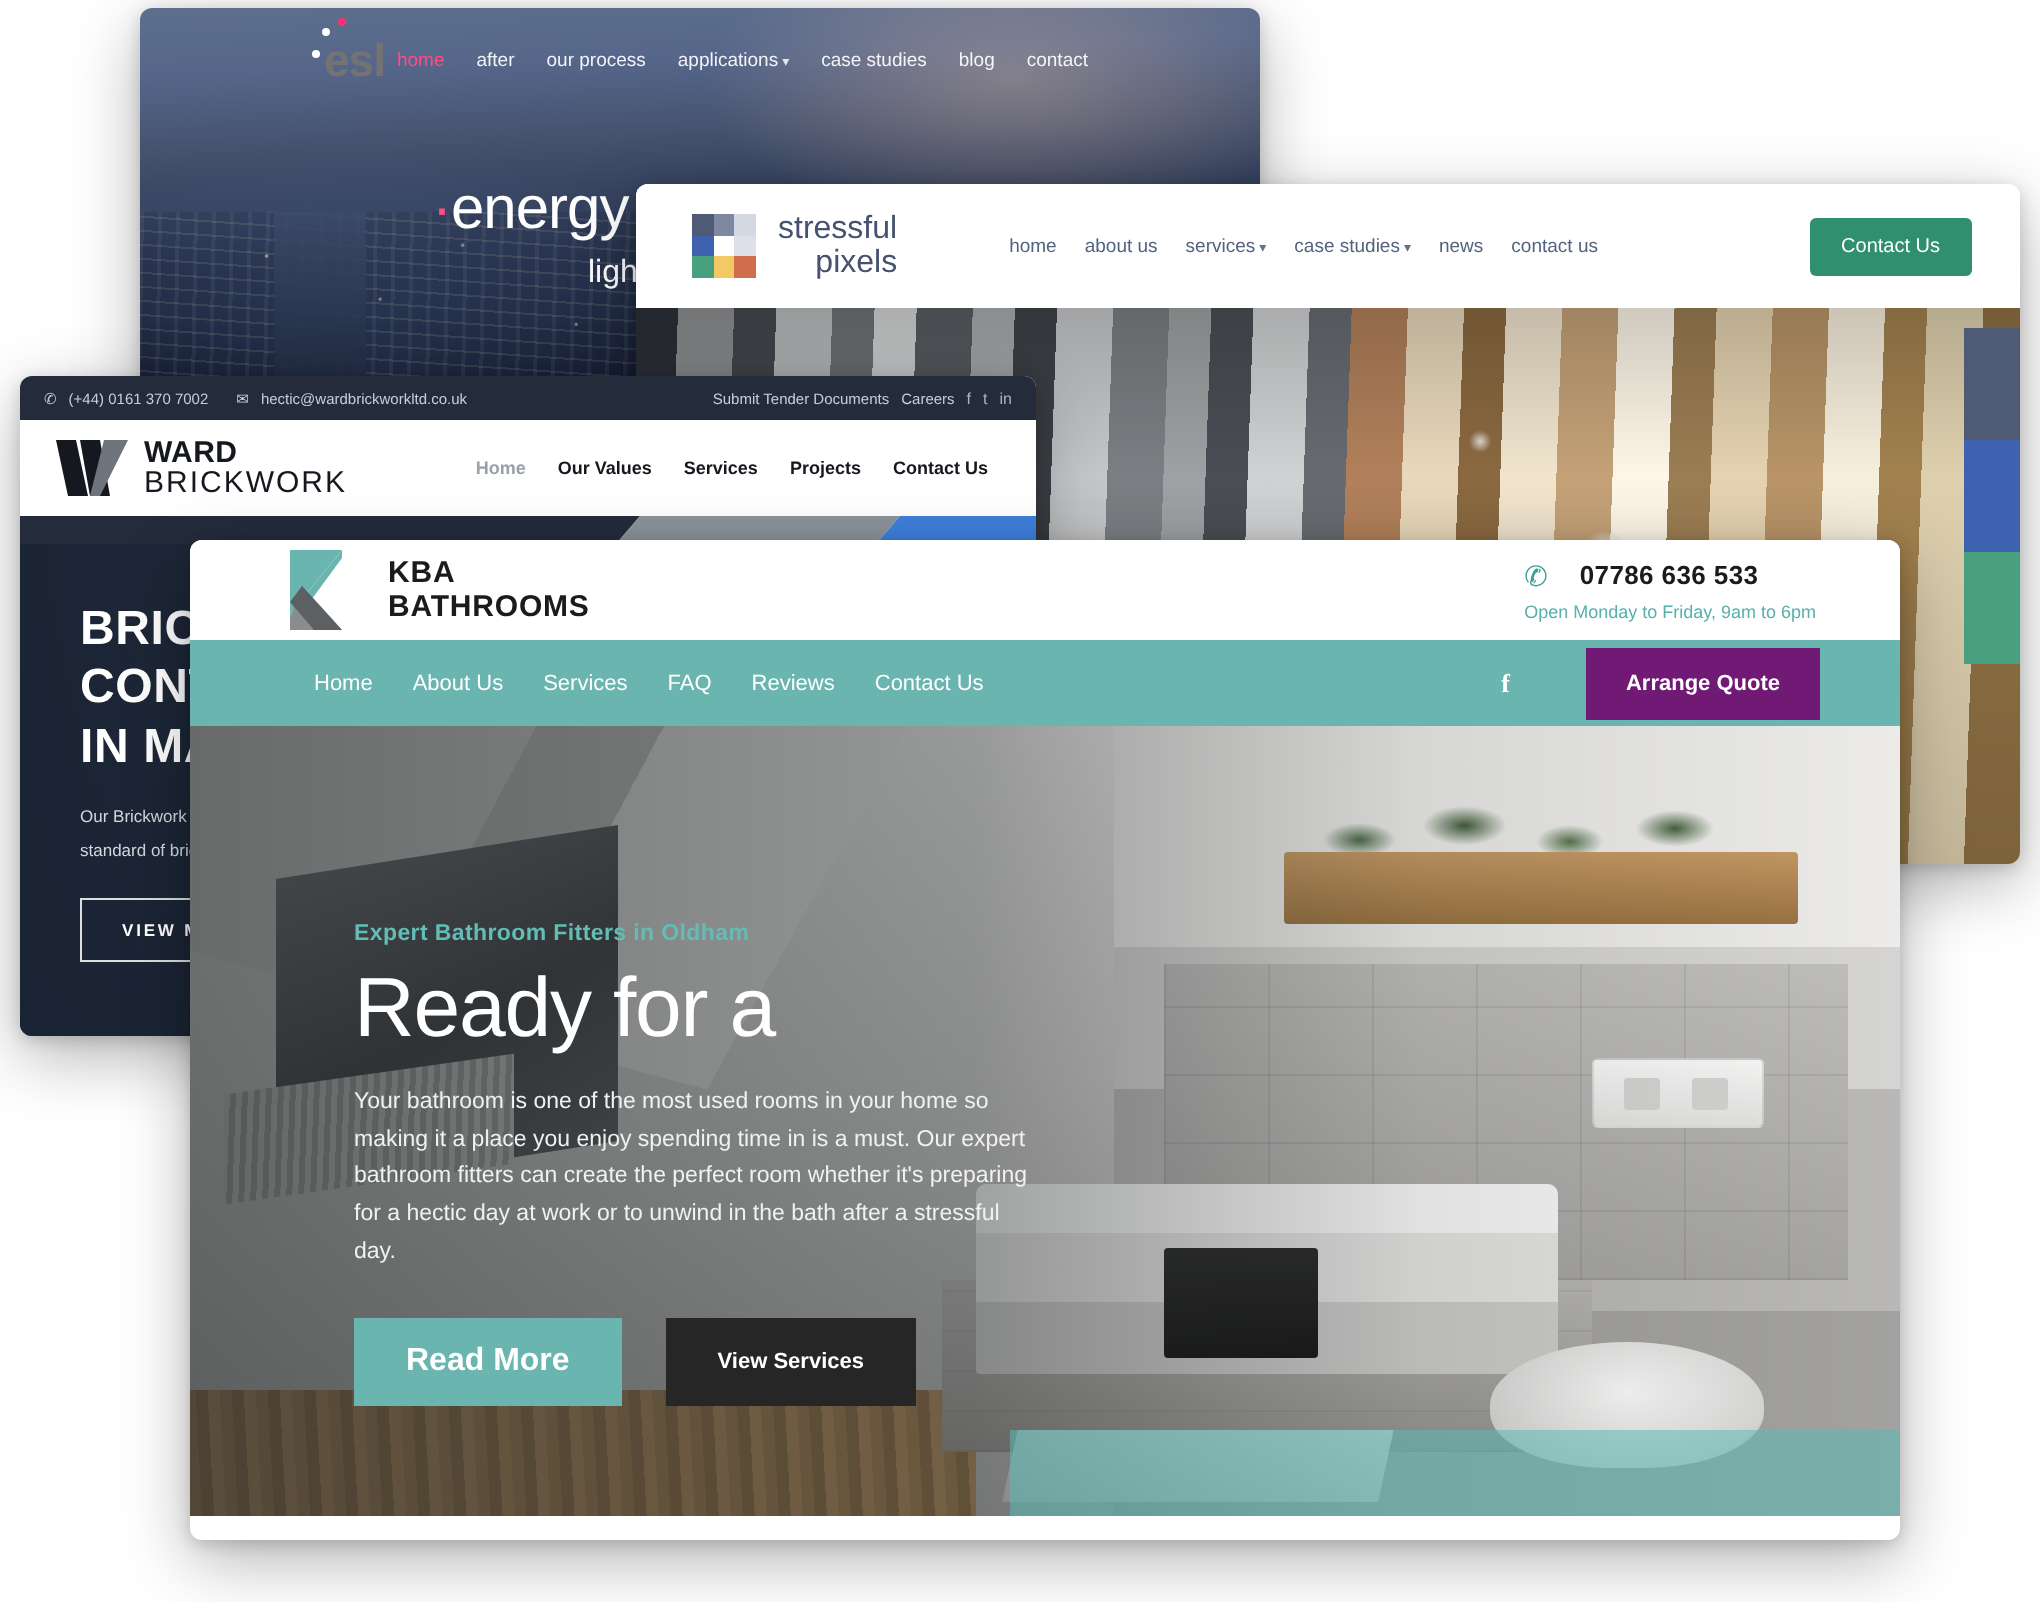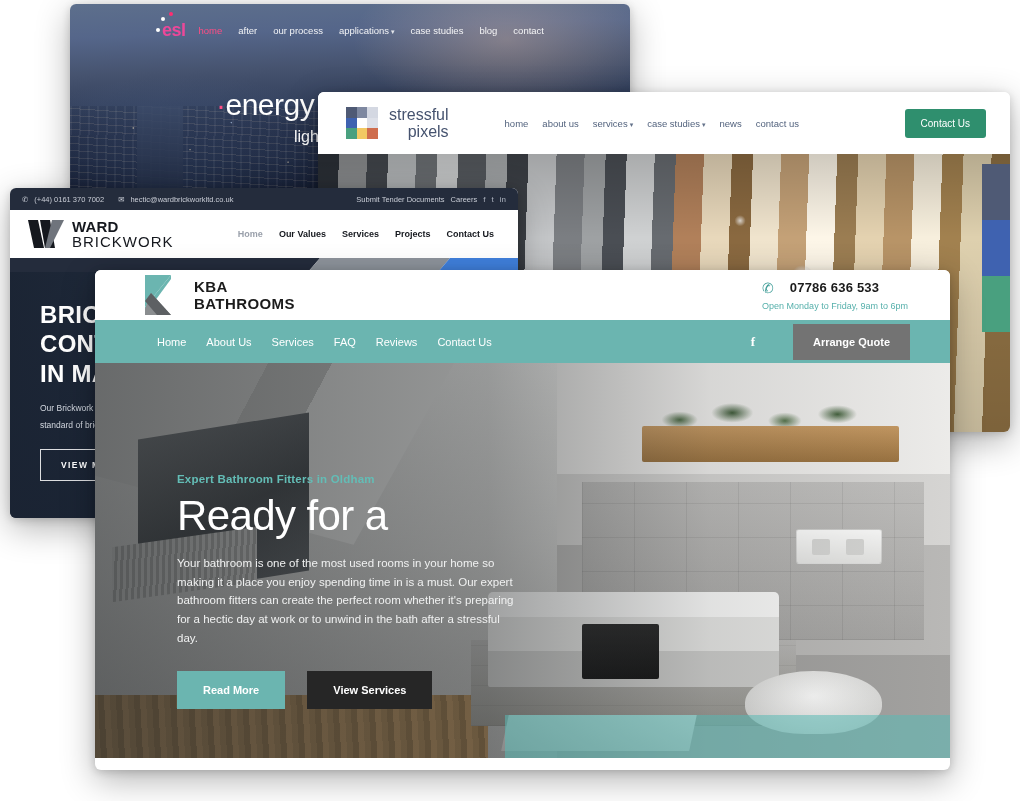--- a/index.html
+++ b/index.html
@@ -52,21 +52,21 @@
   }
   .esl-tower{
     position:absolute; left:12%; bottom:0; width:46px; height:48%;
     background:linear-gradient(180deg, rgba(60,75,105,.85), rgba(30,40,62,.95));
   }
   .esl-tower2{
     position:absolute; left:63%; bottom:0; width:34px; height:36%;
     background:linear-gradient(180deg, rgba(70,85,115,.7), rgba(32,42,64,.92));
   }
   .esl-top { position: relative; height: 52px; display: flex; align-items: center; padding: 0 24px; }
-  .esl-logo { position: relative; color: #ec4899; font-size: 18px; font-weight: 700; letter-spacing: -.5px; margin-left: 68px; }
+  .esl-logo { position: relative; color: #737373; font-size: 23px; font-weight: 700; letter-spacing: -.5px; margin-left: 68px; }
   .esl-logo .dot-a, .esl-logo .dot-b, .esl-logo .dot-c {
     position: absolute; width: 4px; height: 4px; border-radius: 50%;
   }
   .esl-logo .dot-a { background: #ff2d72; left: 7px; top: -8px; }
   .esl-logo .dot-b { background: #ffffff; left: -1px; top: -3px; }
   .esl-logo .dot-c { background: #ffffff; left: -6px; top: 8px; }
   .esl-nav { position: relative; margin-left: auto; display: flex; gap: 16px; align-items: center; padding-right: 62px; }
   .esl-nav a { color: rgba(255,255,255,.92); font-size: 9.5px; text-decoration: none; white-space: nowrap; }
   .esl-nav a.active { color: #ff4d84; }
   .esl-caret { font-size: 7px; margin-left: 2px; opacity: .9; }
@@ -159,21 +159,21 @@
   .kba-name .l1 { font-weight: 700; }
   .kba-name .l2 { font-weight: 700; }
   .kba-contact { margin-left: auto; margin-right: 42px; text-align: left; }
   .kba-phone-row { display: flex; align-items: center; gap: 16px; }
   .kba-phone { color: #1b1b1b; font-size: 13px; font-weight: 700; letter-spacing: .2px; }
   .kba-hours { color: #56b0ab; font-size: 9px; margin-top: 5px; margin-left: 0; }
   .kba-nav { height: 43px; background: #6bb5b0; display: flex; align-items: center; padding: 0 0 0 62px; position: relative; }
   .kba-nav a { color: #fff; font-size: 11px; text-decoration: none; margin-right: 20px; white-space: nowrap; }
   .kba-fb { margin-left: auto; color: #fff; font-size: 13px; font-weight: 700; margin-right: 38px; font-family: "Liberation Serif", serif; }
   .kba-quote {
-    background: #737373; color: #fff; font-size: 11px; font-weight: 700;
+    background: #701a75; color: #fff; font-size: 11px; font-weight: 700;
     padding: 12px 20px; border: 0; cursor: pointer; margin-right: 40px; white-space: nowrap;
   }
   .kba-hero { position: relative; height: 395px; overflow: hidden; }
   .kba-photo { position: absolute; inset: 0;
     background:
       linear-gradient(175deg,#f2f2f0 0%, #e4e4e2 22%, #d5d5d3 46%, #bfbfbd 70%, #a9a9a7 100%);
   }
   .kba-ceiling {
     position: absolute; left: 0; top: 0; width: 42%; height: 46%;
     background: linear-gradient(118deg, #d9d9d7 0 38%, #c4c4c2 38% 52%, #eaeae8 52% 100%);
@@ -247,27 +247,27 @@
     position: absolute; left: 0; bottom: 0; width: 46%; height: 16%;
     background: repeating-linear-gradient(87deg,#a07e50 0 6px,#8e6f45 6px 12px,#b08a59 12px 18px);
   }
   .kba-rug {
     position: absolute; left: 48%; bottom: 2%; width: 22%; height: 9%;
     background: linear-gradient(180deg,#e3e2e0,#cfcecc);
     transform: skewX(-12deg);
   }
   .kba-scrim { position: absolute; inset: 0; background: linear-gradient(90deg, rgba(35,38,40,.62) 0%, rgba(35,38,40,.42) 46%, rgba(35,38,40,.12) 72%, rgba(35,38,40,.02) 100%); }
   .kba-tealband { position: absolute; right: 0; bottom: 0; width: 52%; height: 11%; background: rgba(90,185,180,.55); }
-  .kba-hero-in { position: absolute; left: 82px; top: 110px; width: 360px; }
+  .kba-hero-in { position: absolute; left: 82px; top: 98px; width: 360px; }
   .kba-eyebrow { color: #63bdb6; font-size: 11.5px; font-weight: 700; letter-spacing: .2px; }
   .kba-h1 { color: #fff; font-size: 42px; line-height: 1.05; margin-top: 9px; font-weight: 400; letter-spacing: -.6px; }
   .kba-h1 .b { display: block; font-weight: 700; }
   .kba-p { color: #f0f1f1; font-size: 11.5px; line-height: 1.62; margin-top: 16px; width: 345px; }
   .kba-btns { margin-top: 24px; display: flex; gap: 22px; }
-  .kba-btn-primary { background: #6bb5b0; color: #fff; font-size: 11px; font-weight: 700; padding: 13px 26px; border: 0; cursor: pointer; }
+  .kba-btn-primary { background: #6bb5b0; color: #fff; font-size: 16px; font-weight: 700; padding: 13px 26px; border: 0; cursor: pointer; }
   .kba-btn-dark { background: #262626; color: #fff; font-size: 11px; font-weight: 700; padding: 13px 26px; border: 0; cursor: pointer; }
 </style>
 </head>
 <body>
 
 <div id="stage">
 
   <div class="win" id="win-esl">
     <div class="esl-photo">
       <div class="esl-tower"></div>

